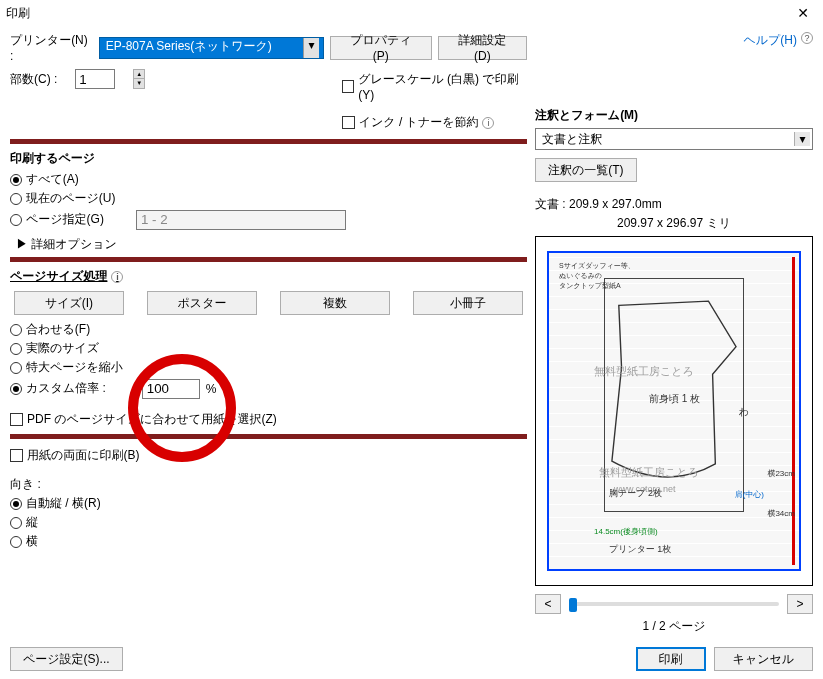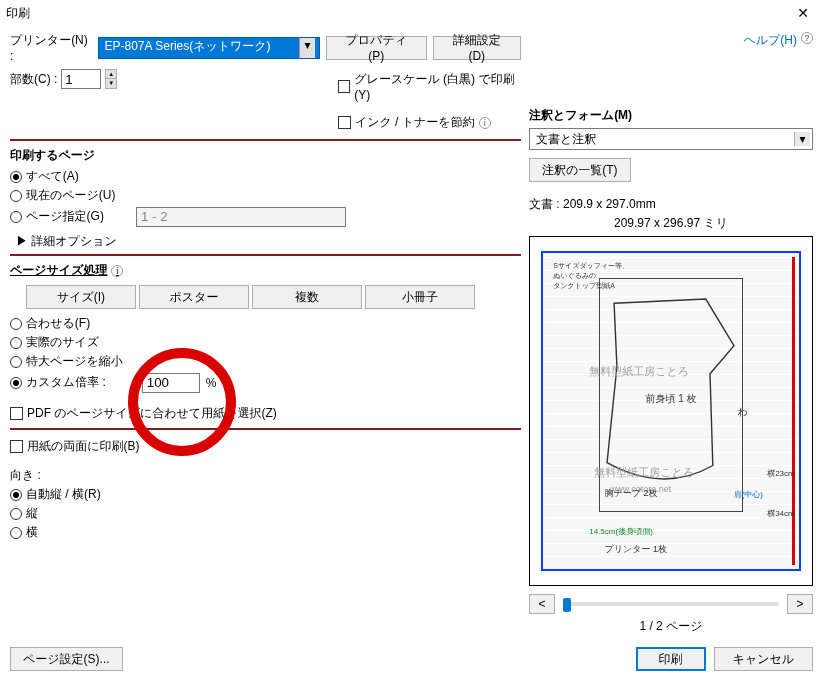--- a/index.html
+++ b/index.html
@@ -61,25 +61,25 @@
   .number-input {
     border: 1px solid #7a7a7a; height: 20px; width: 40px; padding: 0 3px;
   }
   .spinner { display: inline-flex; flex-direction: column; border: 1px solid #adadad; }
   .spinner div { font-size: 6px; padding: 0 2px; height: 9px; line-height: 9px; cursor: pointer; background:#e1e1e1; border-bottom:1px solid #adadad;}
   .spinner div:last-child{border-bottom:none;}
   .checkbox, .radio { display: flex; align-items: center; gap: 4px; margin: 2px 0; cursor: pointer;}
   .checkbox .box { width: 13px; height: 13px; border: 1px solid #333; background:#fff; display:flex; align-items:center; justify-content:center; font-size:10px;}
   .radio .dot { width: 12px; height: 12px; border: 1px solid #333; border-radius: 50%; display:flex; align-items:center; justify-content:center;}
   .radio.checked .dot::after { content:""; width:6px; height:6px; background:#000; border-radius:50%;}
-  .section { border-top: 2px solid #7f1d1d; padding: 6px 0 4px; }
+  .section { border-top: 5px solid #7f1d1d; padding: 6px 0 4px; }
   .section-title { font-weight: bold; margin-bottom: 4px; }
   .underline-title { font-weight: bold; text-decoration: underline; display:flex; align-items:center; gap:4px;}
   .info-icon { width:12px; height:12px; border:1px solid #999; border-radius:50%; font-size:9px; display:inline-flex; align-items:center; justify-content:center; color:#555;}
-  .tabbtns { display: flex; gap: 3px; margin: 6px 16px; }
+  .tabbtns { display: flex; gap: 23px; margin: 6px 4px; }
   .tabbtns .btn { width: 110px; justify-content: center; }
   .text-input { border:1px solid #7a7a7a; height:20px; padding:0 4px; }
   .disabled-input { background:#f4f4f4; color:#888; }
   .help-link { color:#0066cc; cursor:pointer; }
   .red-circle {
     position: absolute;
     width: 108px; height: 108px;
     border: 10px solid #d80000;
     border-radius: 50%;
     pointer-events: none;
@@ -135,21 +135,21 @@
         <div class="row">
           <span>プリンター(N) :</span>
           <div class="printer-select">
             <span>EP-807A Series(ネットワーク)</span>
             <span class="arrow">▾</span>
           </div>
           <button class="btn">プロパティ(P)</button>
           <button class="btn">詳細設定(D)</button>
         </div>
         <div class="row" style="margin-top:6px; align-items:flex-start;">
-          <div style="display:flex; align-items:center; gap:4px; width:340px;">
+          <div style="display:flex; align-items:center; gap:18px; width:340px;">
             <span>部数(C) :</span>
             <input class="number-input" value="1" style="">
             <div class="spinner">
               <div>▲</div>
               <div>▼</div>
             </div>
           </div>
           <div style="display:flex; flex-direction:column; gap:8px;">
             <label class="checkbox">
               <span class="box"></span>

